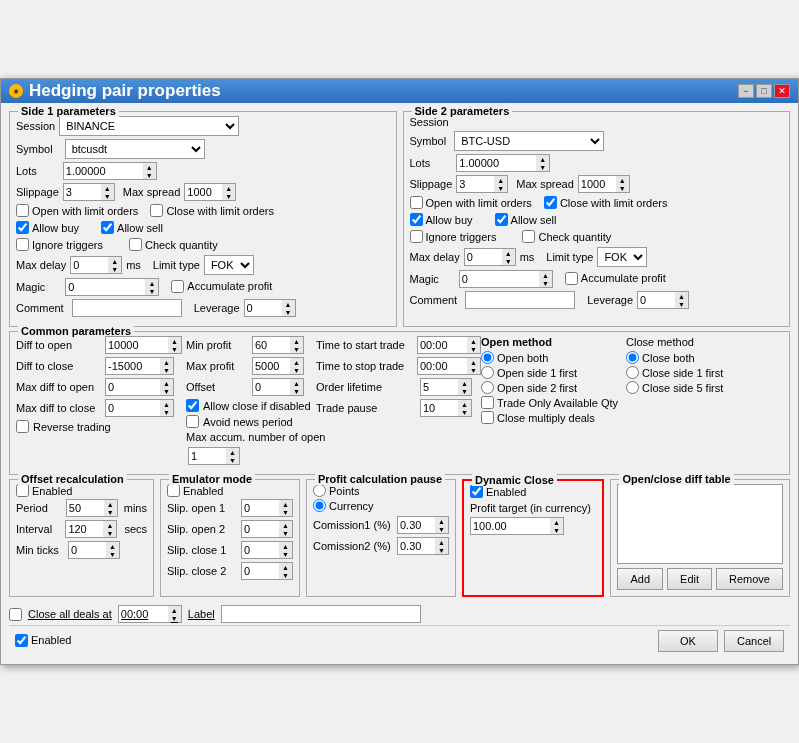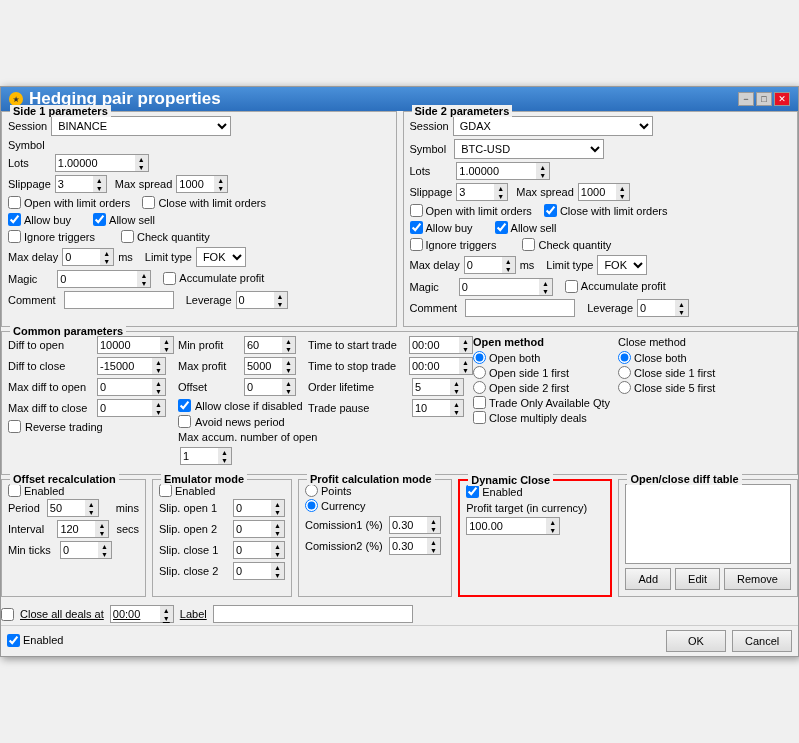--- a/index.html
+++ b/index.html
@@ -58,21 +58,21 @@
       border: 1px solid #999;
       font-size: 9px;
       cursor: pointer;
       display: flex;
       align-items: center;
       justify-content: center;
       color: #333;
     }
     .titlebar-btn.close { background: #e81123; color: white; }
     .content {
-      padding: 0;
+      padding: 8px;
     }
     .group-box {
       border: 1px solid #aaa;
       margin-bottom: 4px;
       padding: 4px 6px 6px 6px;
       position: relative;
       background: #f0f0f0;
     }
     .group-box-title {
       position: absolute;
@@ -262,20 +262,23 @@
 
         <div class="form-row">
           <span class="label">Session</span>
           <select class="select-box" style="width:180px">
             <option>BINANCE</option>
           </select>
         </div>
 
         <div class="form-row">
           <span class="label">Symbol</span>
+          <select class="select-box" style="width:140px; margin-left:8px">
+            <option>btcusdt</option>
+          </select>
         </div>
 
         <div class="form-row">
           <span class="label" style="margin-right:22px">Lots</span>
           <div class="spin-wrapper">
             <input type="text" class="input-spin" style="width: 80px;" value="1.00000">
             <div class="spin-arrows">
               <div class="spin-up">▲</div>
               <div class="spin-down">▼</div>
             </div>
@@ -378,23 +381,20 @@
             </div>
           </div>
         </div>
       </div>
 
       <div class="group-box">
         <span class="group-box-title">Side 2 parameters</span>
 
         <div class="form-row">
           <span class="label">Session</span>
-          <select class="select-box" style="width:200px">
-            <option>GDAX</option>
-          </select>
         </div>
 
         <div class="form-row">
           <span class="label">Symbol</span>
           <select class="select-box" style="width:150px; margin-left:4px">
             <option>BTC-USD</option>
           </select>
         </div>
 
         <div class="form-row">
@@ -705,21 +705,21 @@
         </div>
         <div class="form-row">
           <span class="label" style="width:48px">Period</span>
           <div class="spin-wrapper">
             <input type="text" class="input-spin small-input" value="50" style="">
             <div class="spin-arrows">
               <div class="spin-up">▲</div>
               <div class="spin-down">▼</div>
             </div>
           </div>
-          <span class="label" style="margin-left:13px">mins</span>
+          <span class="label" style="margin-left:2px">mins</span>
         </div>
         <div class="form-row">
           <span class="label" style="width:48px">Interval</span>
           <div class="spin-wrapper">
             <input type="text" class="input-spin small-input" value="120" style="">
             <div class="spin-arrows">
               <div class="spin-up">▲</div>
               <div class="spin-down">▼</div>
             </div>
           </div>
@@ -779,21 +779,21 @@
             <input type="text" class="input-spin small-input" value="0" style="">
             <div class="spin-arrows">
               <div class="spin-up">▲</div>
               <div class="spin-down">▼</div>
             </div>
           </div>
         </div>
       </div>
 
       <div class="group-box profit-box">
-        <span class="group-box-title">Profit calculation mode</span>
+        <span class="group-box-title">Profit calculation pause</span>
         <div class="radio-row">
           <input type="radio" name="profit_mode" style="">
           <span class="label">Points</span>
         </div>
         <div class="radio-row">
           <input type="radio" name="profit_mode" checked="" style="">
           <span class="label">Currency</span>
         </div>
         <div class="form-row" style="margin-top:4px">
           <span class="label" style="width:80px">Comission1 (%)</span>

